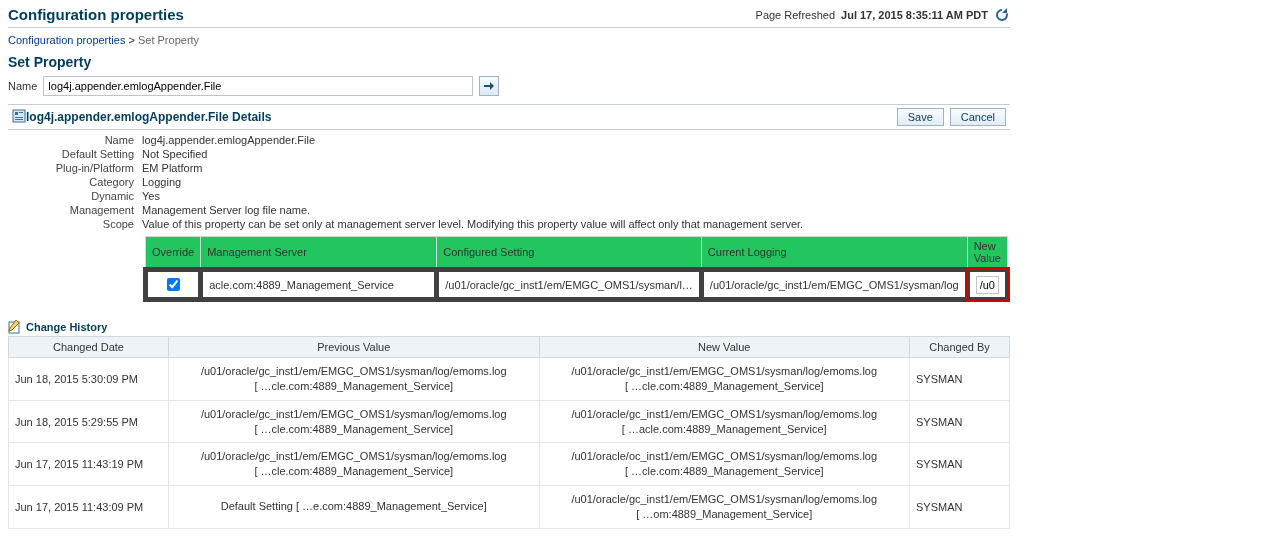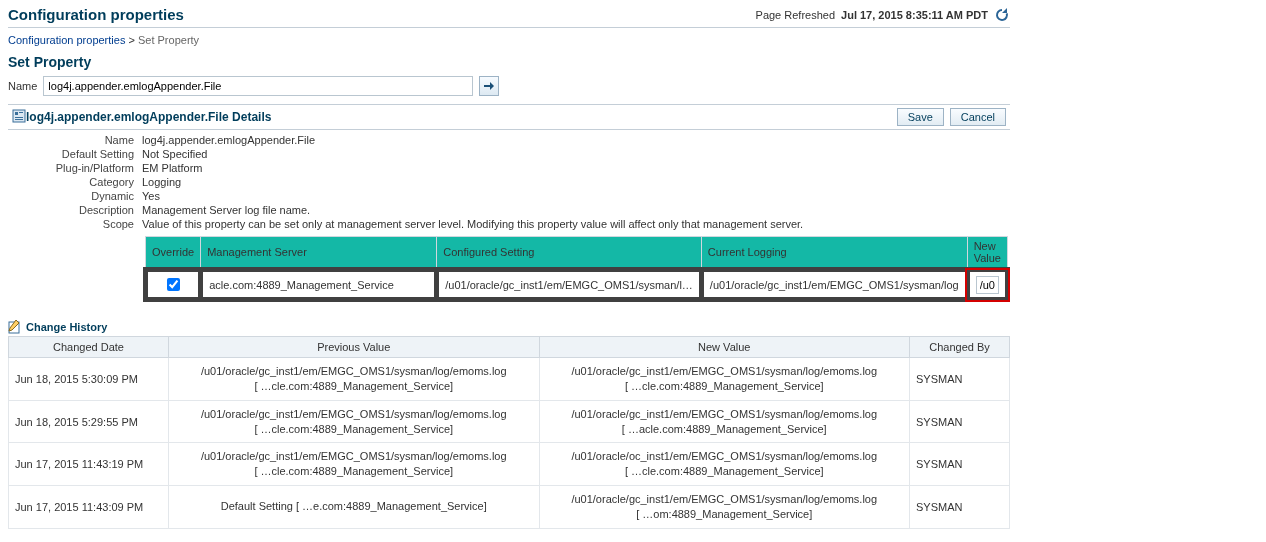--- a/index.html
+++ b/index.html
@@ -108,21 +108,21 @@
   .server-table-wrap { margin-left: 135px; margin-top: 6px; }
   table.grid {
     width: 100%;
     border-collapse: collapse;
     font-size: 11px;
   }
   table.grid th {
     text-align: left;
     font-weight: normal;
     color: #333;
-    background: #14b8a6;
+    background: #22c55e;
     border: 1px solid #d0d7de;
     padding: 3px 6px;
   }
   table.grid td {
     border: 5px solid #404040;
     padding: 3px 6px;
     white-space: nowrap;
     overflow: hidden;
   }
   .override-cell { text-align: center; width: 55px; }
@@ -239,21 +239,21 @@
       </div>
       <div class="prop-row">
         <div class="prop-label">Category</div>
         <div class="prop-value">Logging</div>
       </div>
       <div class="prop-row">
         <div class="prop-label">Dynamic</div>
         <div class="prop-value">Yes</div>
       </div>
       <div class="prop-row">
-        <div class="prop-label">Description</div>
+        <div class="prop-label">Management</div>
         <div class="prop-value">Management Server log file name.</div>
       </div>
       <div class="prop-row">
         <div class="prop-label">Scope</div>
         <div class="prop-value">Value of this property can be set only at management server level. Modifying this property value will affect only that management server.</div>
       </div>
     </div>
 
   <div class="server-table-wrap">
     <table class="grid">

